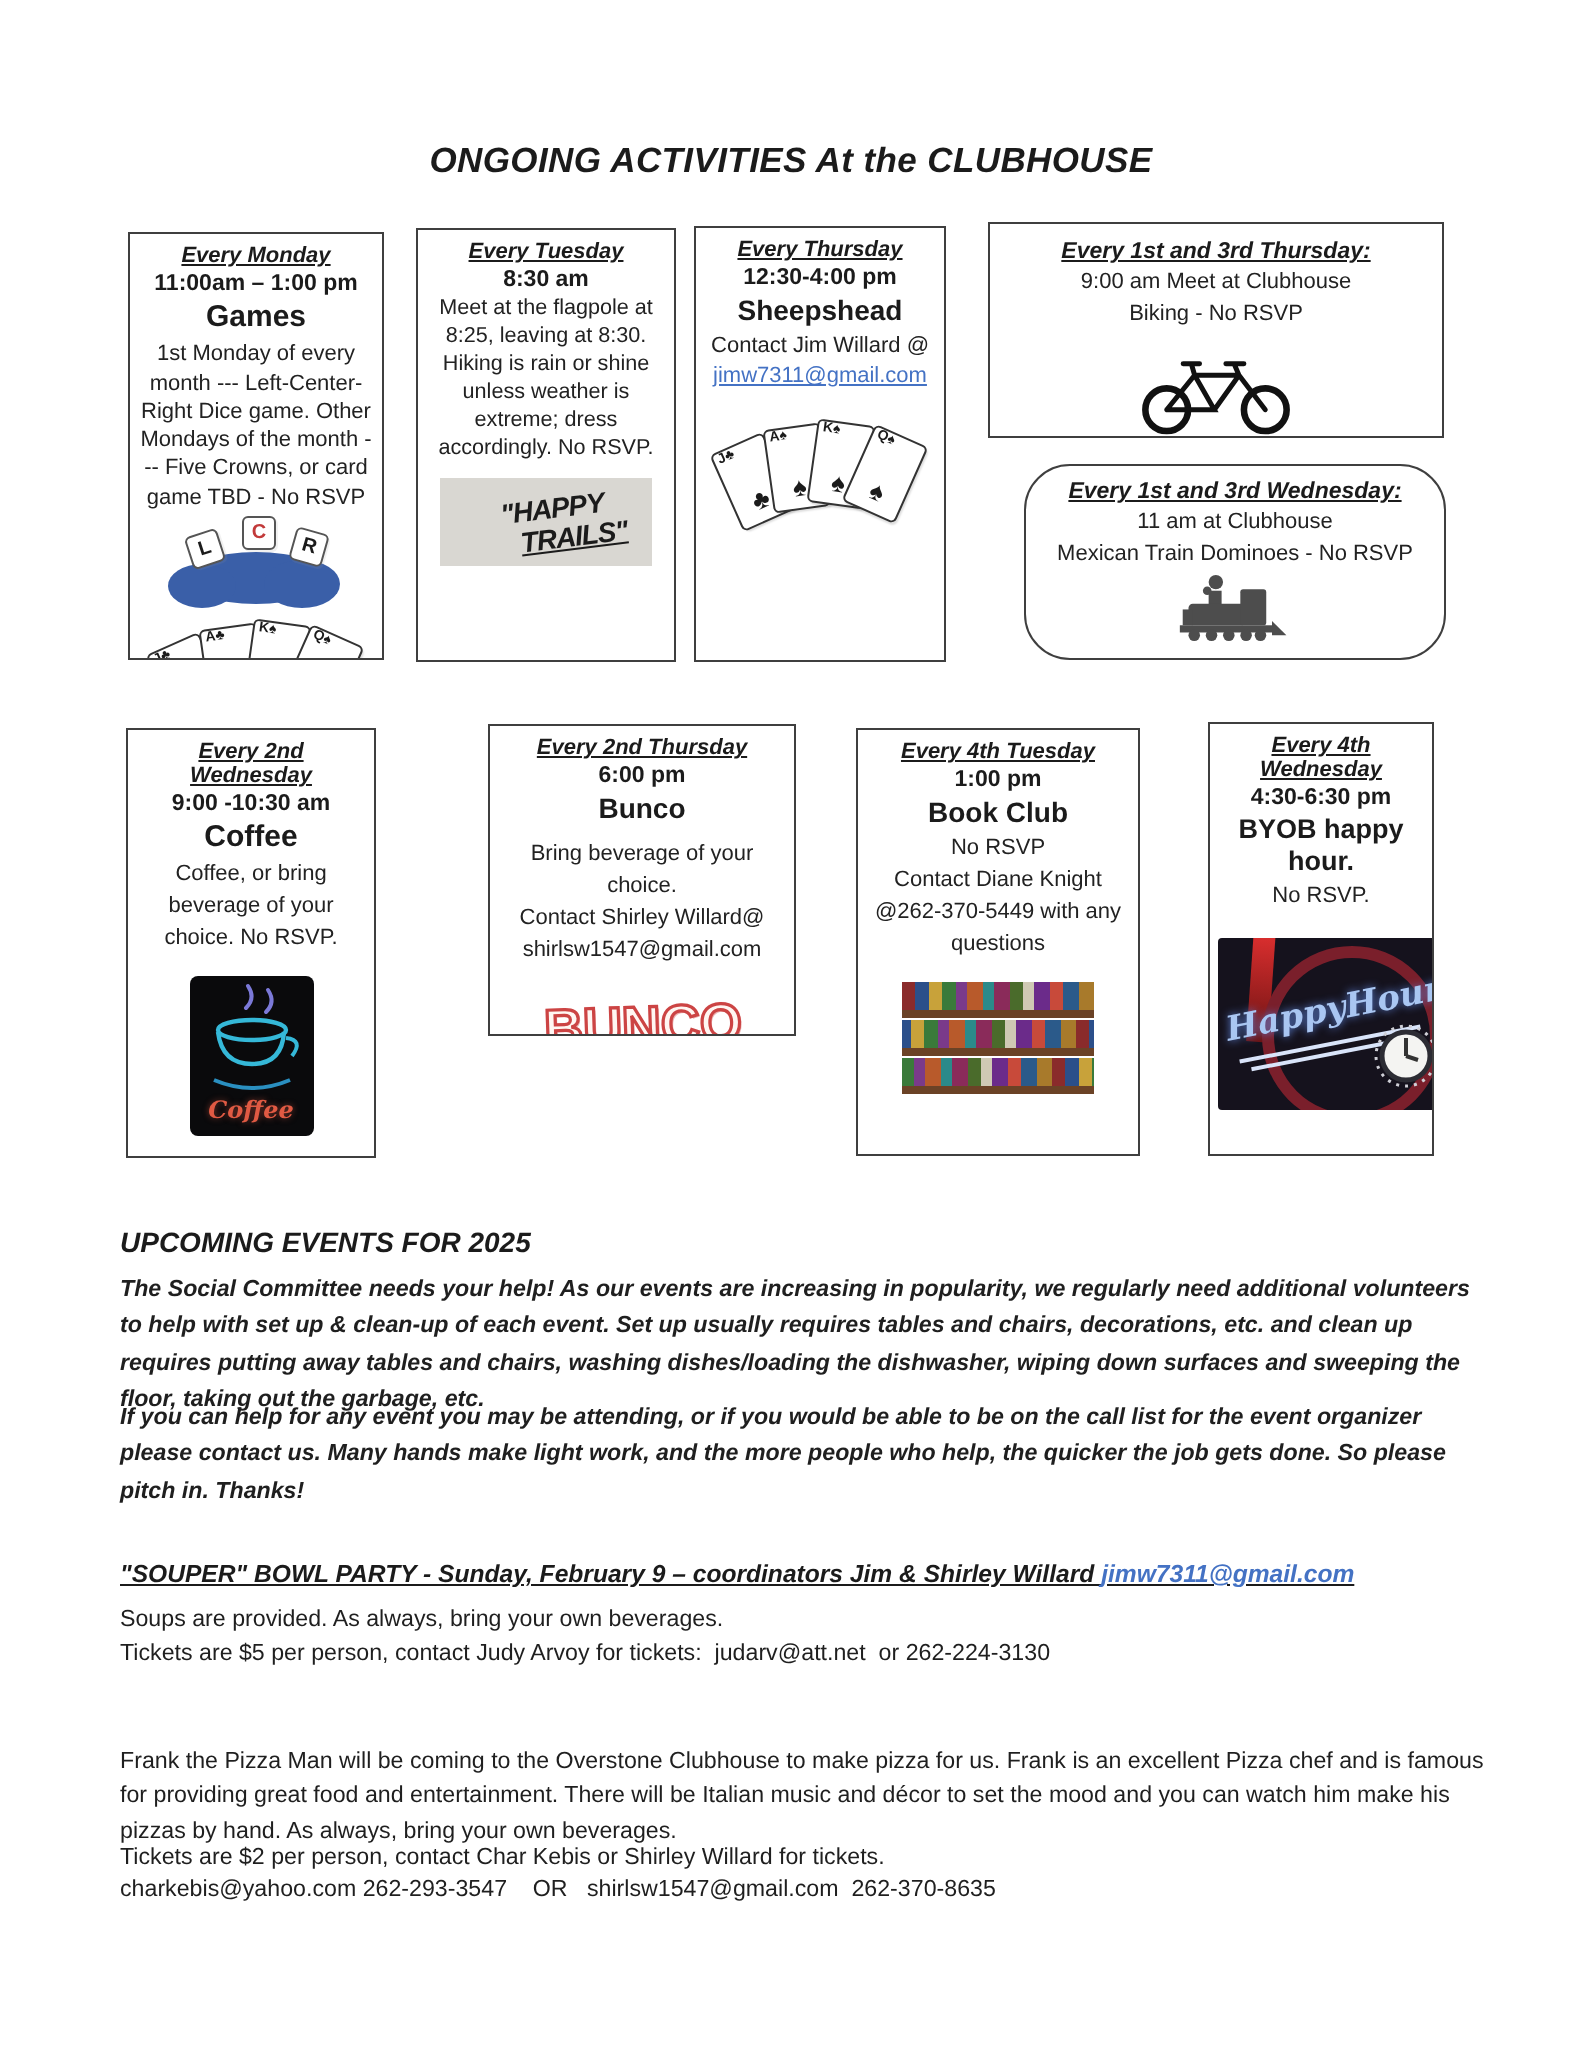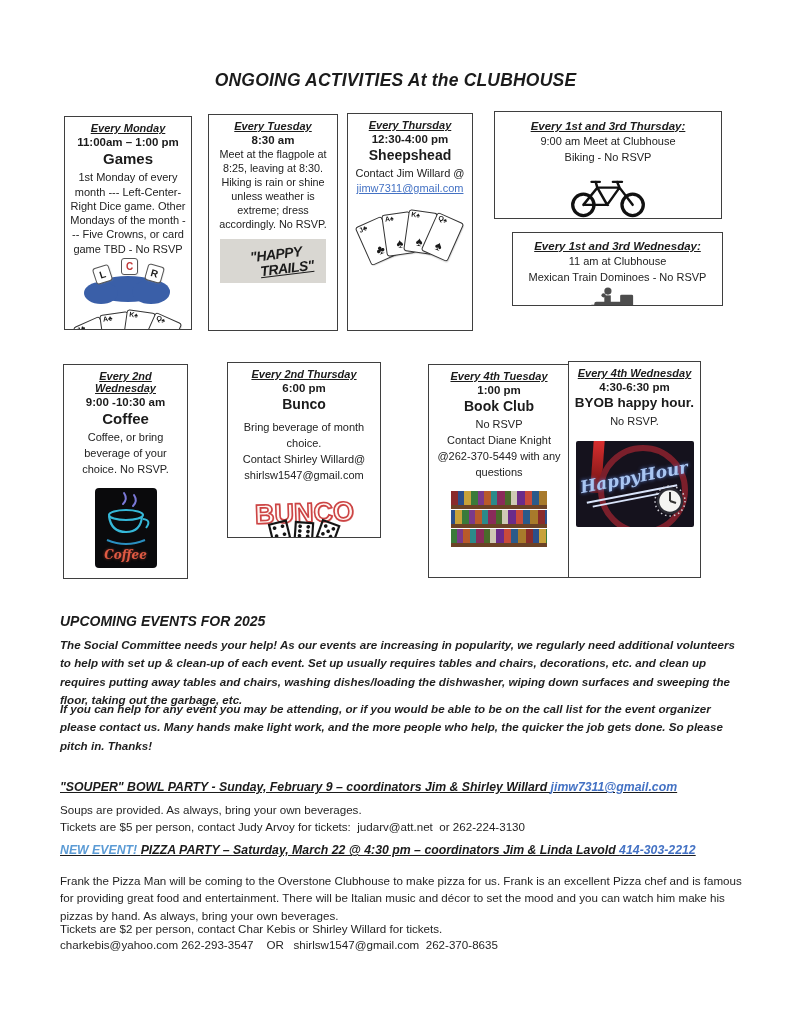--- a/index.html
+++ b/index.html
@@ -185,21 +185,21 @@
     <div class="bline">Biking - No RSVP</div>
     <div class="icnwrap">
       <svg width="86" height="46" viewBox="0 0 100 56">
         <circle cx="20" cy="40" r="13" fill="none" stroke="#111" stroke-width="4"></circle>
         <circle cx="80" cy="40" r="13" fill="none" stroke="#111" stroke-width="4"></circle>
         <path d="M20 40 L37 19 L64 19 L80 40 M37 19 L49 40 L20 40 M49 40 L64 19 M64 19 L61 12 M56 12 L67 12 M37 19 L35 12 M30 12 L40 12" fill="none" stroke="#111" stroke-width="3" stroke-linecap="round"></path>
       </svg>
     </div>
   </div>
 
-  <div class="box" style="left:512px;top:232px;width:211px;height:74px;padding-top:7px;">
+  <div class="box" style="left:512px;top:232px;width:211px;height:98px;padding-top:7px;border-radius:23px;">
     <div class="day" style="font-size:11.5px;">Every 1st and 3rd Wednesday:</div>
     <div class="bline">11 am at Clubhouse</div>
     <div class="bline">Mexican Train Dominoes - No RSVP</div>
     <div class="icnwrap" style="margin-top:0;">
       <svg width="66" height="36" viewBox="0 0 90 50">
         <g fill="#4d4d4d">
           <circle cx="31" cy="7" r="5"></circle>
             <circle cx="25" cy="13" r="3"></circle>
           <rect x="26" y="13" width="9" height="10"></rect>
           <rect x="12" y="22" width="40" height="15" rx="3"></rect>
@@ -228,25 +228,25 @@
         <path d="M38 18 q5 -5 1 -11" fill="none" stroke="#7b79d8" stroke-width="2" stroke-linecap="round"></path>
         <ellipse cx="31" cy="27" rx="17" ry="5" fill="none" stroke="#35b8d8" stroke-width="2.2"></ellipse>
         <path d="M14 28 q2 16 17 16 q15 0 16 -16" fill="none" stroke="#35b8d8" stroke-width="2.2"></path>
         <path d="M48 31 q9 1 3 9" fill="none" stroke="#35b8d8" stroke-width="2"></path>
         <path d="M12 52 q19 8 38 0" fill="none" stroke="#2a8fc0" stroke-width="2"></path>
       </svg>
       <span class="coffeeword">Coffee</span>
     </div>
   </div>
 
-  <div class="box" style="left:227px;top:362px;width:154px;height:176px;">
+  <div class="box" style="left:244px;top:362px;width:154px;height:156px;">
     <div class="day">Every 2nd Thursday</div>
     <div class="time">6:00 pm</div>
     <div class="btitle">Bunco</div>
-    <div class="bline" style="margin-top:8px;">Bring beverage of month choice.</div>
+    <div class="bline" style="margin-top:8px;">Bring beverage of your choice.</div>
     <div class="bline">Contact Shirley Willard@ shirlsw1547@gmail.com</div>
     <div class="buncologo">
       <span class="buncoword">BUNCO</span>
       <div class="buncodice">
         <span class="d1">⚃</span>
         <span class="d2">⚅</span>
         <span class="d3">⚄</span>
       </div>
       <div class="buncotag">It's How We Roll!</div>
     </div>
@@ -261,21 +261,21 @@
     <div class="books">
       <div class="bookrow r1"></div>
       <div class="shelfbar"></div>
       <div class="bookrow r2"></div>
       <div class="shelfbar"></div>
       <div class="bookrow r3"></div>
       <div class="shelfbar"></div>
     </div>
   </div>
 
-  <div class="box" style="left:568px;top:361px;width:133px;height:217px;">
+  <div class="box" style="left:604px;top:361px;width:113px;height:217px;">
     <div class="day">Every 4th Wednesday</div>
     <div class="time">4:30-6:30 pm</div>
     <div class="btitle" style="font-size:13.5px;">BYOB happy hour.</div>
     <div class="bline">No RSVP.</div>
     <div class="hhimg">
       <div class="hhstripe"></div>
       <div class="hhcircle"></div>
       <div class="hhword">HappyHour</div>
       <div class="hhline1"></div>
       <div class="hhline2"></div>
@@ -291,18 +291,17 @@
   </div>
 
   <div class="sect h-upcoming" style="top:613px;">UPCOMING EVENTS FOR 2025</div>
   <div class="sect para" style="top:636px;">The Social Committee needs your help! As our events are increasing in popularity, we regularly need additional volunteers to help with set up &amp; clean-up of each event. Set up usually requires tables and chairs, decorations, etc. and clean up requires putting away tables and chairs, washing dishes/loading the dishwasher, wiping down surfaces and sweeping the floor, taking out the garbage, etc.</div>
   <div class="sect para" style="top:700px;">If you can help for any event you may be attending, or if you would be able to be on the call list for the event organizer please contact us. Many hands make light work, and the more people who help, the quicker the job gets done. So please pitch in. Thanks!</div>
 
   <div class="sect evhead" style="top:780px;"><span>"SOUPER" BOWL PARTY - Sunday, February 9 – coordinators Jim &amp; Shirley Willard </span><span class="lnk">jimw7311@gmail.com</span></div>
   <div class="sect evbody" style="top:801px;">Soups are provided. As always, bring your own beverages.</div>
   <div class="sect evbody pre" style="top:818px;">Tickets are $5 per person, contact Judy Arvoy for tickets:  judarv@att.net  or 262-224-3130</div>
 
-  <div class="sect evhead" style="top:843px;"><span class="badge">NEW EVENT! </span><span>PIZZA PARTY – Saturday, March 22 @ 4:30 pm – coordinators Jim &amp; Linda Lavold </span><span class="lnk">414-303-2212</span></div>
   <div class="sect evbody" style="top:872px;">Frank the Pizza Man will be coming to the Overstone Clubhouse to make pizza for us. Frank is an excellent Pizza chef and is famous for providing great food and entertainment. There will be Italian music and décor to set the mood and you can watch him make his pizzas by hand. As always, bring your own beverages.</div>
   <div class="sect evbody" style="top:920px;">Tickets are $2 per person, contact Char Kebis or Shirley Willard for tickets.</div>
   <div class="sect evbody pre" style="top:936px;">charkebis@yahoo.com 262-293-3547    OR   shirlsw1547@gmail.com  262-370-8635</div>
 
 </div>
 
 </body></html>

